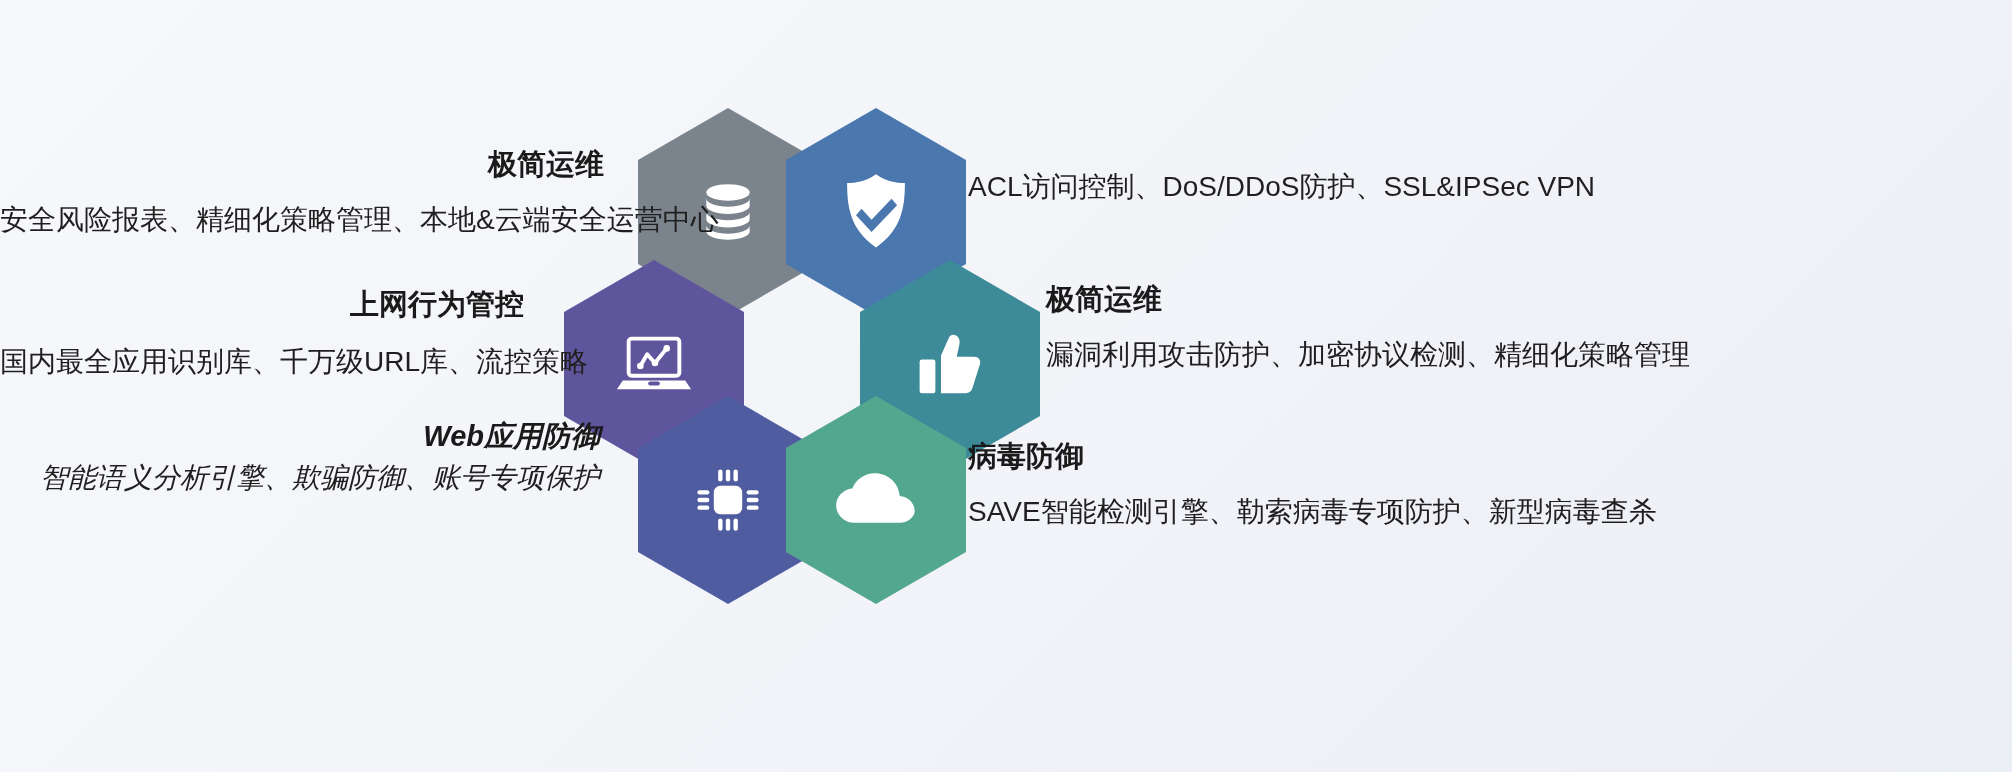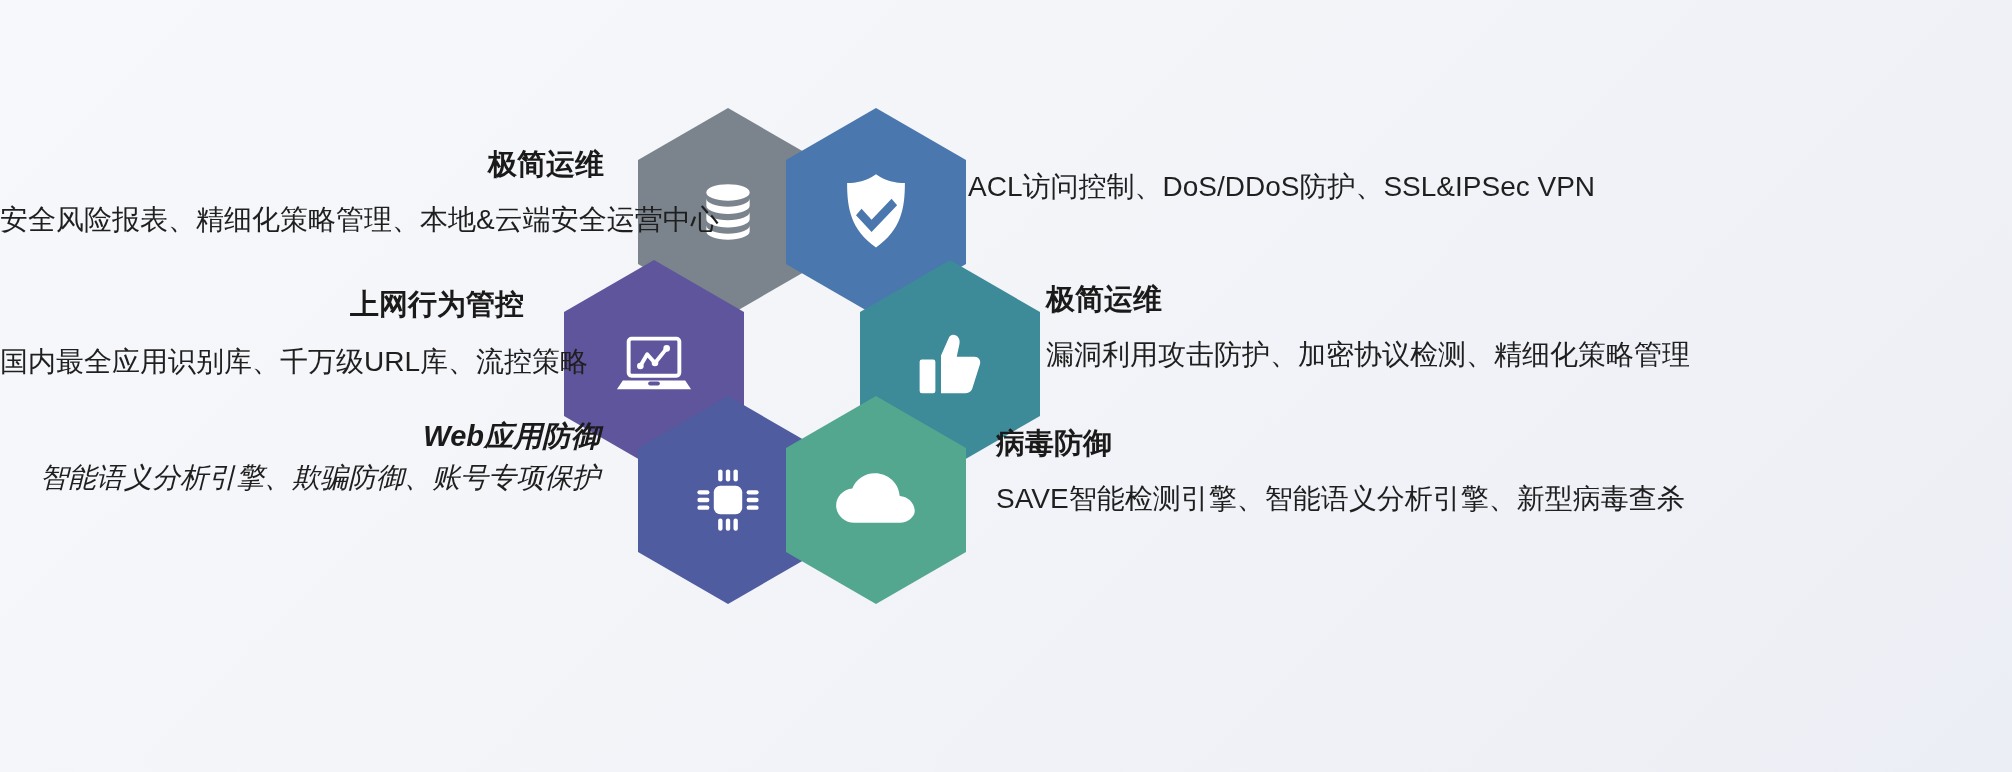--- a/index.html
+++ b/index.html
@@ -51,21 +51,21 @@
   .block.left  { text-align:right; }
 
   
   .txt-ops      { left:0px;   top:148px; width:604px; }
   .txt-behavior { left:0px;   top:288px; width:524px; }
   .txt-waf      { left:0px;   top:420px; width:600px;font-style:italic; }
 
   
   .txt-fw  { left:968px;  top:148px; }
   .txt-ips { left:1046px; top:283px; }
-  .txt-av  { left:968px;  top:427px;margin-left:28px; }
+  .txt-av  { left:968px;  top:440px; }
 
   .txt-waf .desc { margin-top:8px; }
   .txt-behavior .desc { margin-top:24px; }
 </style>
 </head>
 <body>
 
 <div class="stage">
 
   <div class="hex hex-ops ic-db" style="background:#7b848c;">
@@ -158,16 +158,16 @@
     <div class="desc">漏洞利用攻击防护、加密协议检测、精细化策略管理</div>
   </div>
 
   <div class="block left txt-waf">
     <div class="title">Web应用防御</div>
     <div class="desc">智能语义分析引擎、欺骗防御、账号专项保护</div>
   </div>
 
   <div class="block right txt-av">
     <div class="title">病毒防御</div>
-    <div class="desc">SAVE智能检测引擎、智能语义分析引擎、新型病毒查杀</div>
+    <div class="desc">SAVE智能检测引擎、勒索病毒专项防护、新型病毒查杀</div>
   </div>
 
 </div>
 
 </body></html>

